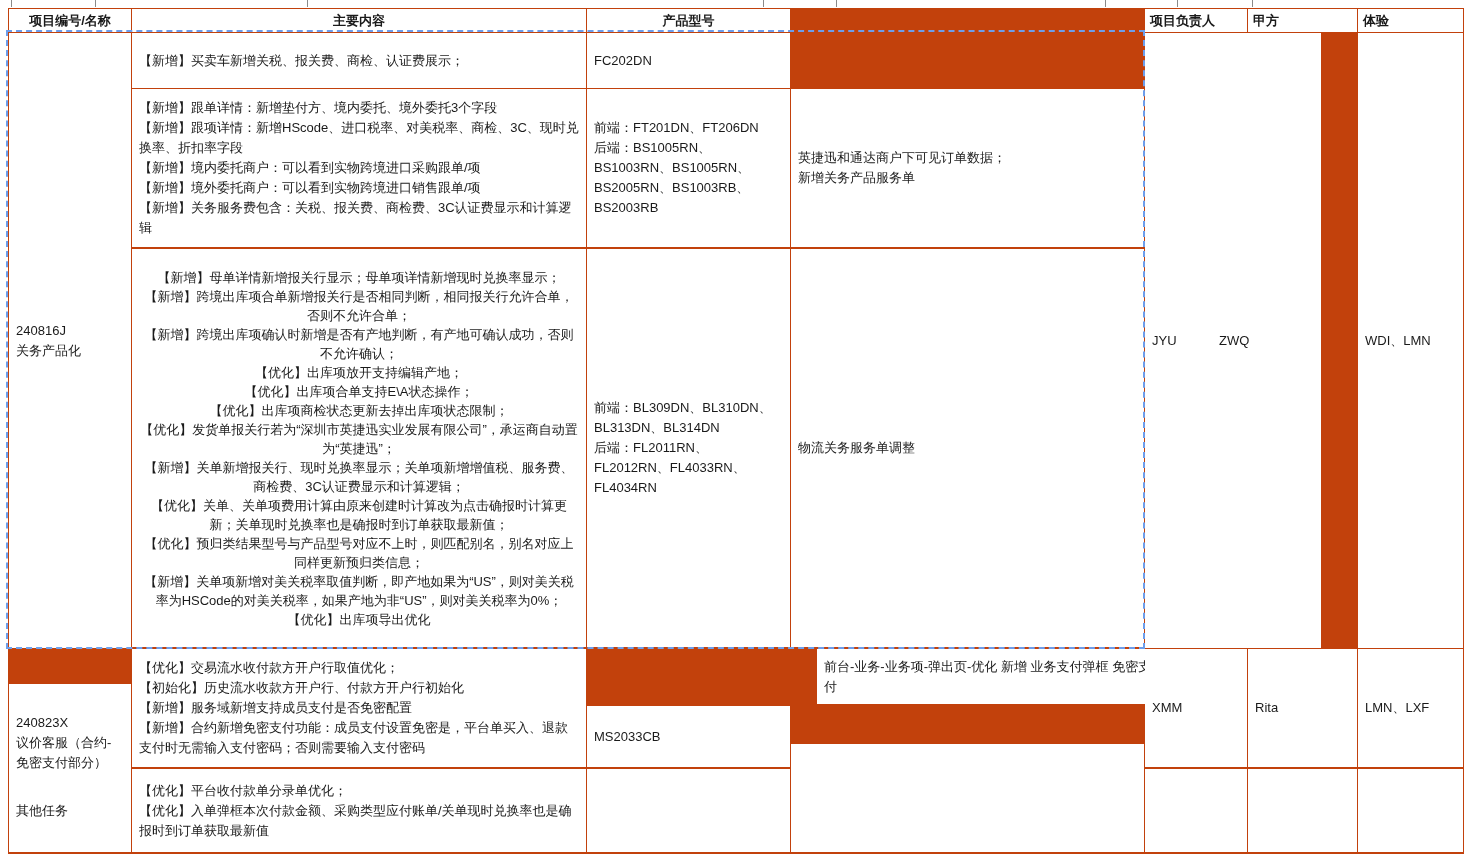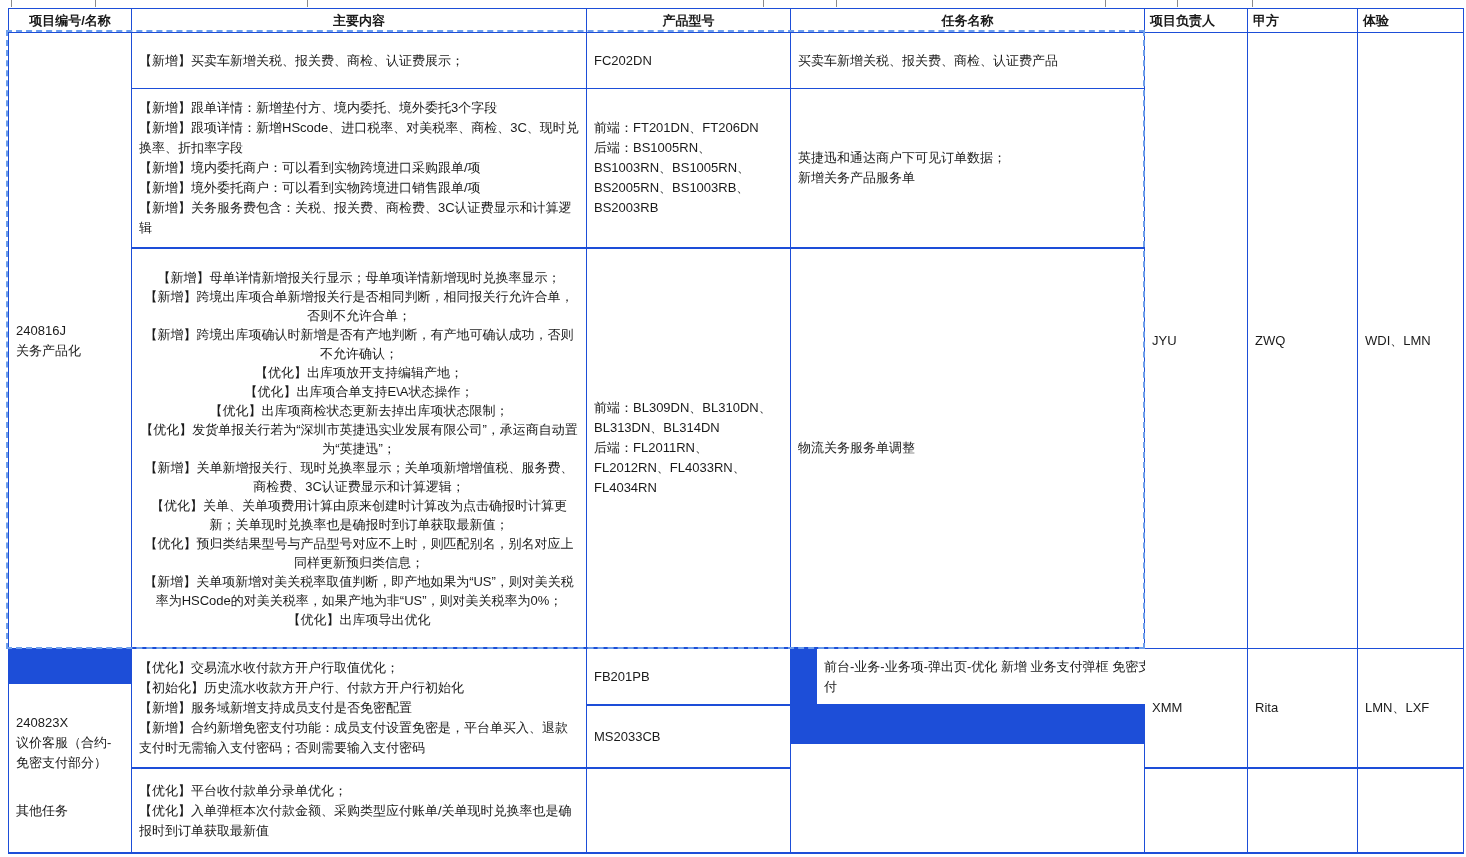--- a/index.html
+++ b/index.html
@@ -2,21 +2,21 @@
 <html><head>
 <meta charset="utf-8">
 <style>
   html,body{margin:0;padding:0;}
   body{
     width:1466px;height:857px;position:relative;background:#fff;overflow:hidden;
     font-family:"Liberation Sans","DejaVu Sans",sans-serif;color:#1a1a1a;
   }
   #sheet{
     position:absolute;left:8px;top:8px;width:1456px;height:846px;
-    background:#1d4ed8; 
+    background:#c2410c; 
   }
   .cell{
     position:absolute;background:#fff;box-sizing:border-box;
     display:flex;align-items:center;
     padding:3px 7px;font-size:13px;line-height:20px;
     white-space:pre-line;overflow:hidden;color:#1a1a1a;
   }
   .hcell{font-weight:bold;justify-content:center;text-align:center;padding:2px 5px;}
   .hleft{justify-content:flex-start;text-align:right;}
   .dense{line-height:19px;text-align:center;}
@@ -38,31 +38,29 @@
   <div class="stub" style="left:1105px"></div>
   <div class="stub" style="left:1177px"></div>
   <div class="stub" style="left:1252px"></div>
 </div>
 
 <div id="sheet">
 
   <div class="cell hcell" style="left:1px;top:1px;width:122px;height:23px">项目编号/名称</div>
   <div class="cell hcell" style="left:124px;top:1px;width:454px;height:23px">主要内容</div>
   <div class="cell hcell" style="left:579px;top:1px;width:203px;height:23px">产品型号</div>
-  <div class="cell hcell" style="left:783px;top:1px;width:353px;height:23px">任务名称</div>
   <div class="cell hcell hleft" style="left:1137px;top:1px;width:102px;height:23px">项目负责人</div>
   <div class="cell hcell hleft" style="left:1240px;top:1px;width:109px;height:23px">甲方</div>
   <div class="cell hcell hleft" style="left:1350px;top:1px;width:105px;height:23px">体验</div>
 
   <div class="cell" style="left:1px;top:25px;width:122px;height:615px">240816J
 关务产品化</div>
 
   <div class="cell" style="left:124px;top:25px;width:454px;height:55px">【新增】买卖车新增关税、报关费、商检、认证费展示；</div>
   <div class="cell" style="left:579px;top:25px;width:203px;height:55px">FC202DN</div>
-  <div class="cell" style="left:783px;top:25px;width:353px;height:55px">买卖车新增关税、报关费、商检、认证费产品</div>
 
   <div class="cell" style="left:124px;top:81px;width:454px;height:158px">【新增】跟单详情：新增垫付方、境内委托、境外委托3个字段
 【新增】跟项详情：新增HScode、进口税率、对美税率、商检、3C、现时兑换率、折扣率字段
 【新增】境内委托商户：可以看到实物跨境进口采购跟单/项
 【新增】境外委托商户：可以看到实物跨境进口销售跟单/项
 【新增】关务服务费包含：关税、报关费、商检费、3C认证费显示和计算逻辑</div>
   <div class="cell" style="left:579px;top:81px;width:203px;height:158px">前端：FT201DN、FT206DN
 后端：BS1005RN、BS1003RN、BS1005RN、BS2005RN、BS1003RB、BS2003RB</div>
   <div class="cell" style="left:783px;top:81px;width:353px;height:158px">英捷迅和通达商户下可见订单数据；
 新增关务产品服务单</div>
@@ -77,31 +75,30 @@
 【新增】关单新增报关行、现时兑换率显示；关单项新增增值税、服务费、商检费、3C认证费显示和计算逻辑；
 【优化】关单、关单项费用计算由原来创建时计算改为点击确报时计算更新；关单现时兑换率也是确报时到订单获取最新值；
 【优化】预归类结果型号与产品型号对应不上时，则匹配别名，别名对应上同样更新预归类信息；
 【新增】关单项新增对美关税率取值判断，即产地如果为“US”，则对美关税率为HSCode的对美关税率，如果产地为非“US”，则对美关税率为0%；
 【优化】出库项导出优化</div>
   <div class="cell" style="left:579px;top:241px;width:203px;height:398px">前端：BL309DN、BL310DN、BL313DN、BL314DN
 后端：FL2011RN、FL2012RN、FL4033RN、FL4034RN</div>
   <div class="cell" style="left:783px;top:241px;width:353px;height:398px">物流关务服务单调整</div>
 
   <div class="cell" style="left:1137px;top:25px;width:102px;height:615px">JYU</div>
-  <div class="cell" style="left:1240px;top:25px;width:109px;height:615px">ZWQ</div>
+  <div class="cell" style="left:1204px;top:25px;width:109px;height:615px">ZWQ</div>
   <div class="cell" style="left:1350px;top:25px;width:105px;height:615px">WDI、LMN</div>
 
   <div class="cell" style="left:1px;top:676px;width:122px;height:118px">240823X
 议价客服（合约-免密支付部分）</div>
   <div class="cell" style="left:124px;top:641px;width:454px;height:118px">【优化】交易流水收付款方开户行取值优化；
 【初始化】历史流水收款方开户行、付款方开户行初始化
 【新增】服务域新增支持成员支付是否免密配置
 【新增】合约新增免密支付功能：成员支付设置免密是，平台单买入、退款支付时无需输入支付密码；否则需要输入支付密码</div>
 
-  <div class="cell" style="left:579px;top:641px;width:203px;height:55px">FB201PB</div>
   <div class="cell" style="left:809px;top:641px;width:353px;height:55px">前台-业务-业务项-弹出页-优化 新增 业务支付弹框 免密支付</div>
   <div class="cell" style="left:579px;top:698px;width:203px;height:61px">MS2033CB</div>
   <div class="cell" style="left:783px;top:736px;width:353px;height:75px">合约-金库-咪表-创建-优化 新增 合约 免密支付功能</div>
 
   <div class="cell" style="left:1137px;top:641px;width:102px;height:118px">XMM</div>
   <div class="cell" style="left:1240px;top:641px;width:109px;height:118px">Rita</div>
   <div class="cell" style="left:1px;top:761px;width:122px;height:83px">其他任务</div>
 
   <div class="cell" style="left:1350px;top:641px;width:105px;height:118px">LMN、LXF</div>
   <div class="cell" style="left:124px;top:761px;width:454px;height:83px">【优化】平台收付款单分录单优化；

